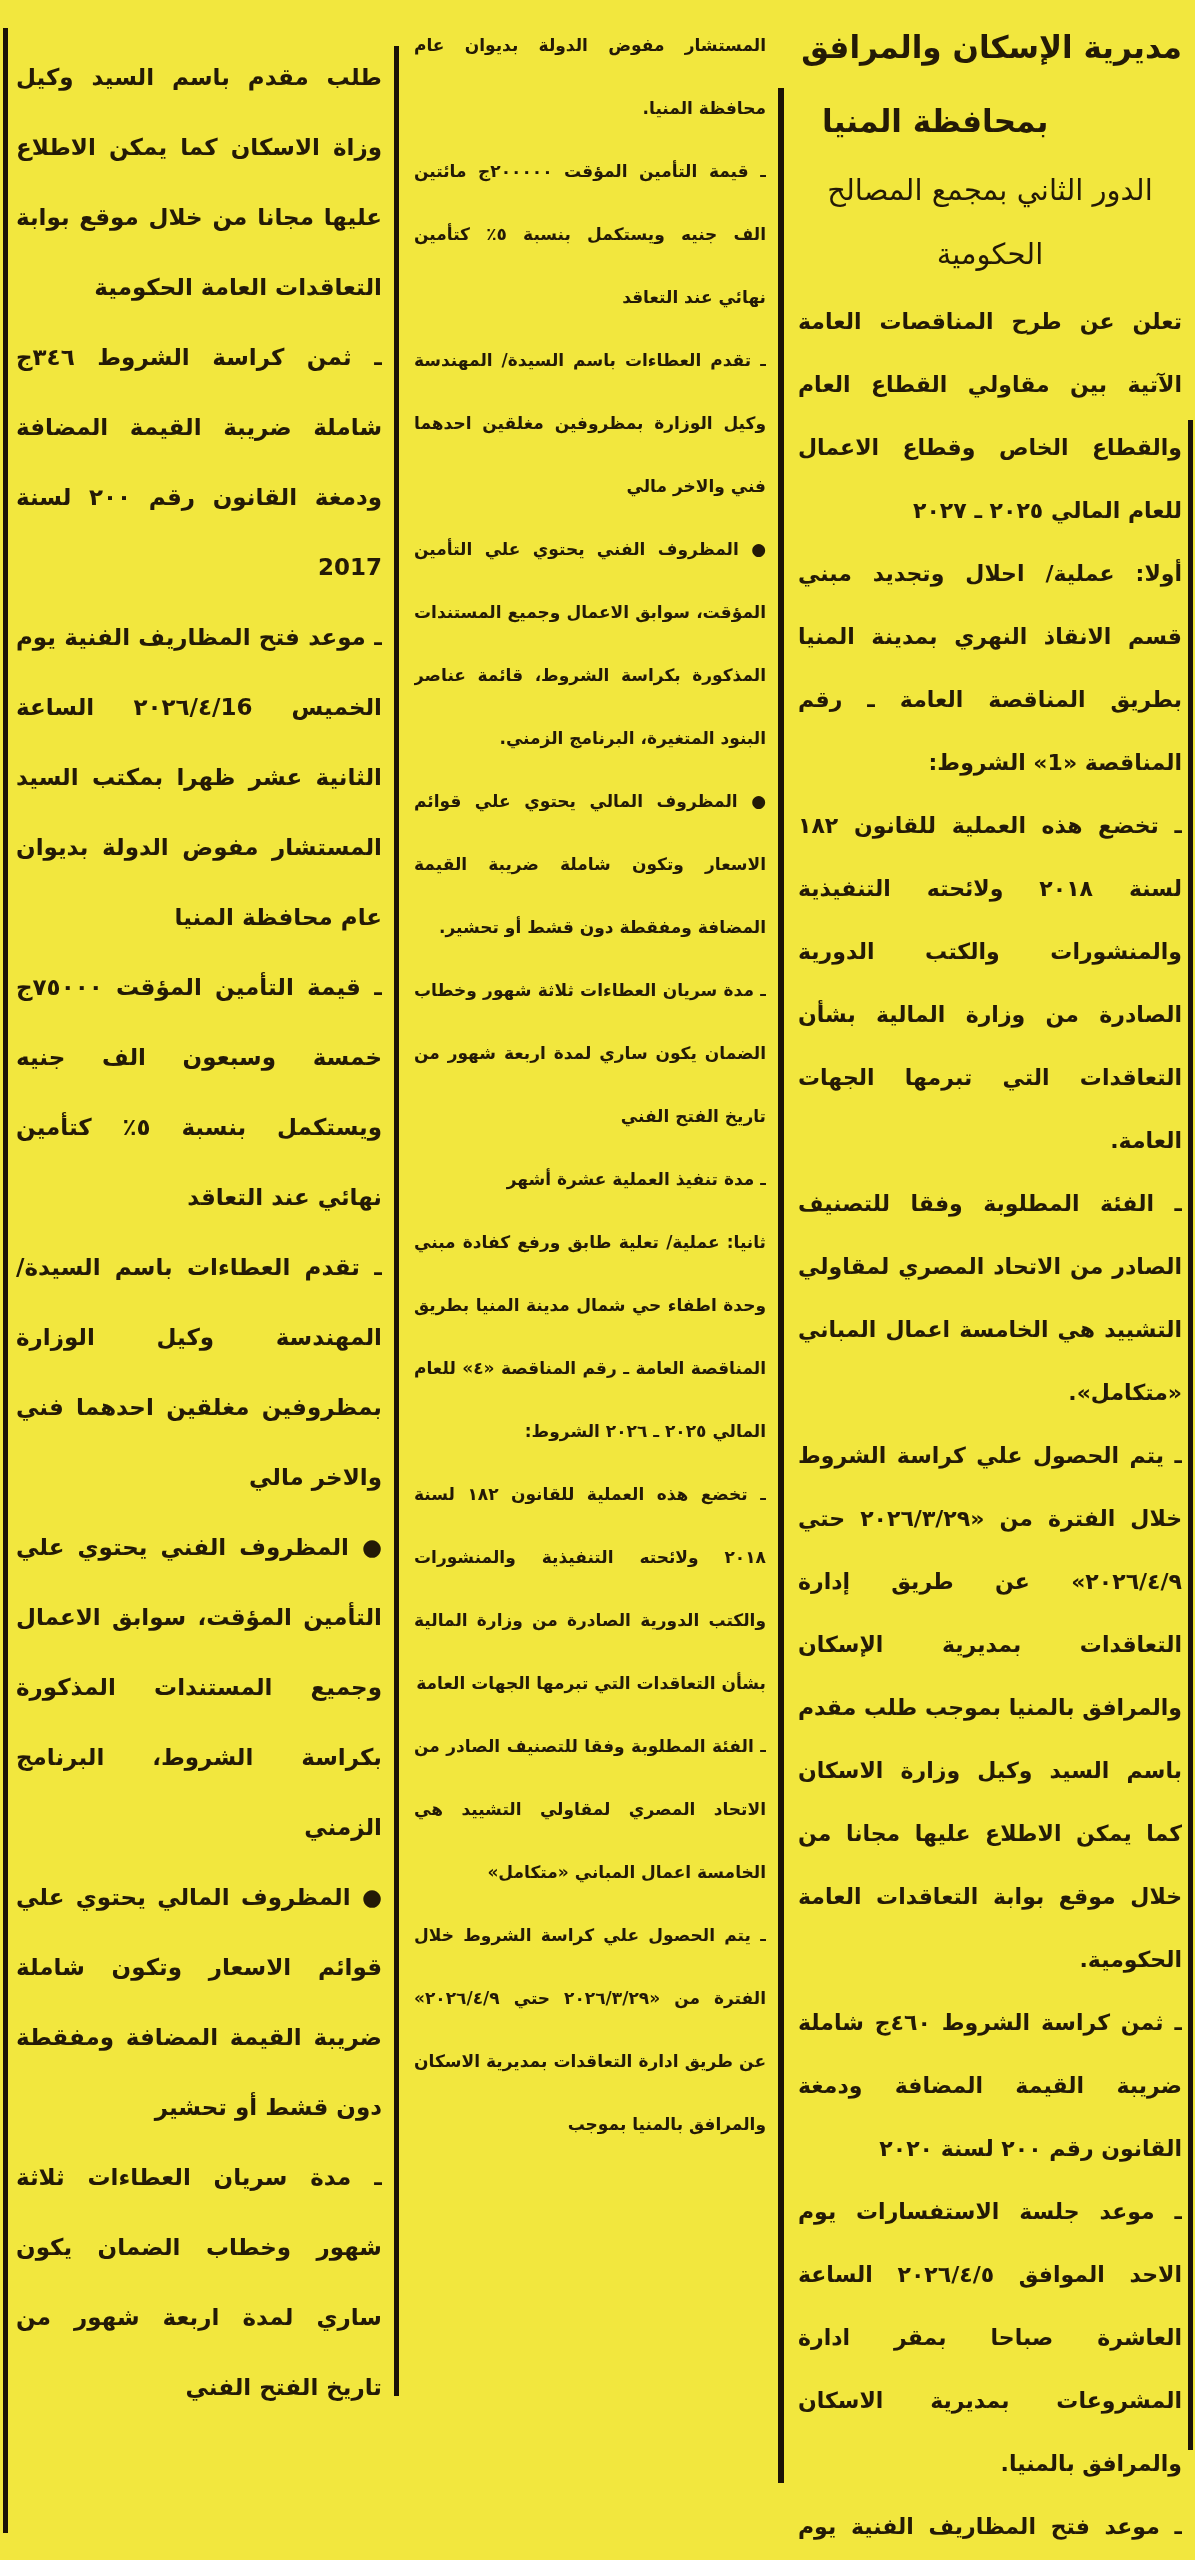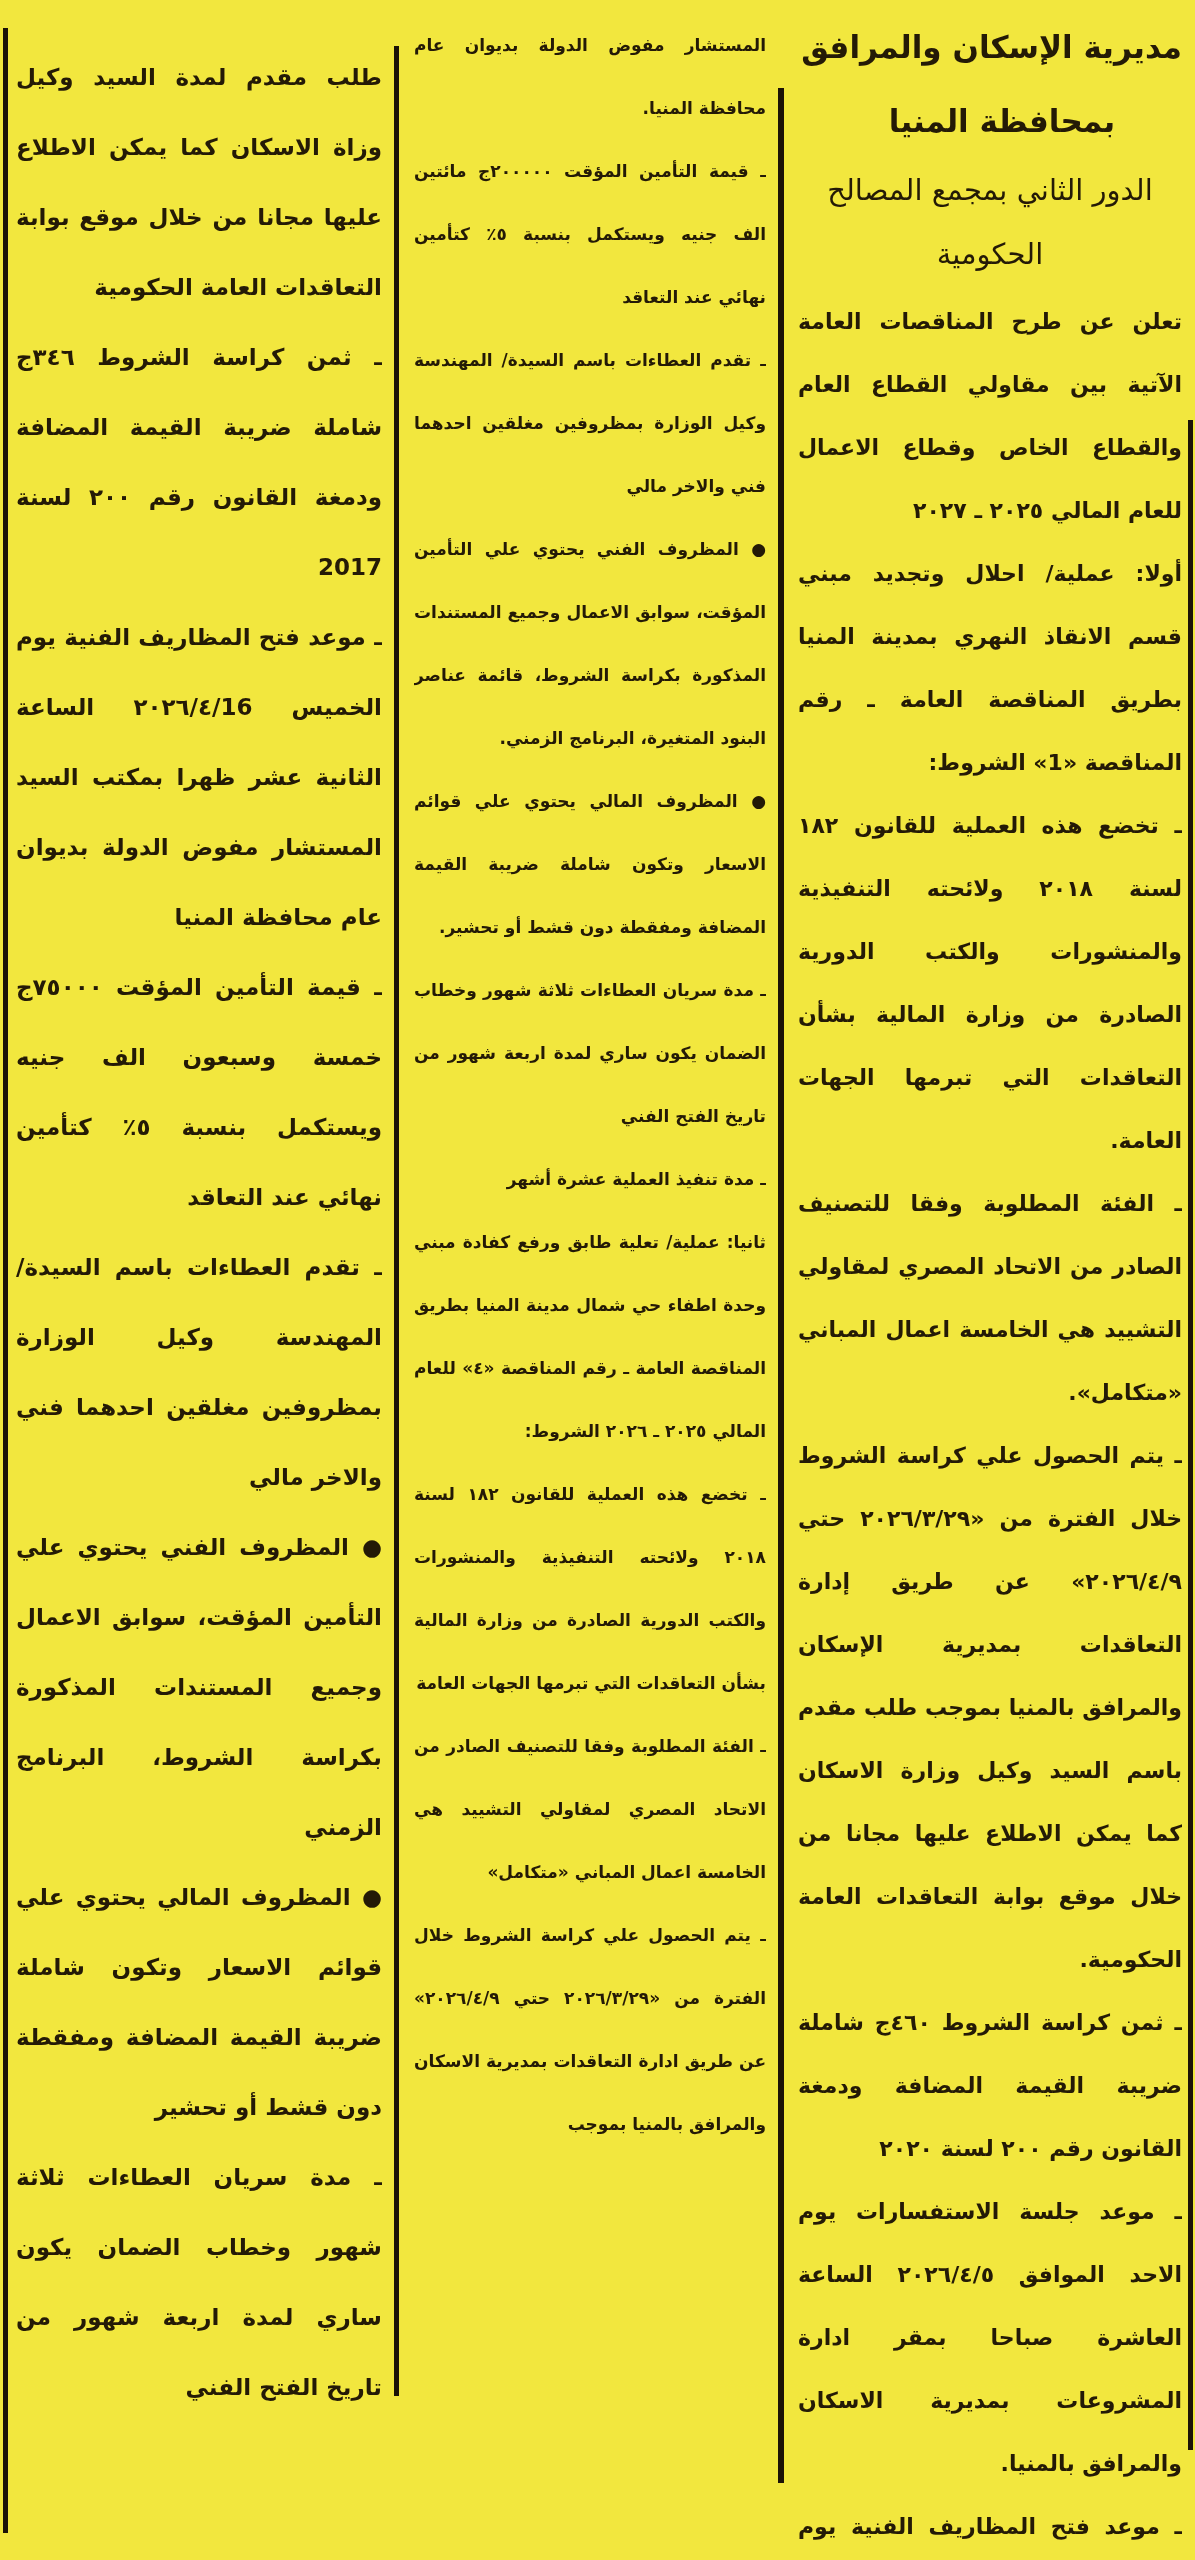--- a/index.html
+++ b/index.html
@@ -34,21 +34,21 @@
   .col-right  { left: 798px; top: 10px; width: 384px; height: 2545px; font-size: 22px; line-height: 63px; }
   .col-middle { left: 414px; top: 14px; width: 352px; height: 2540px; font-size: 17px; line-height: 63px; }
   .col-left   { left: 16px;  top: 42px; width: 366px; height: 2512px; font-size: 23px; line-height: 70px; }
   .para {
     margin: 0;
     text-align: justify;
     text-align-last: right;
     font-weight: bold;
   }
   .title-line {
-    text-align: center;
+    text-align: left;
     font-size: 31px;
     line-height: 74px;
     font-weight: bold;
     white-space: nowrap;
     margin-left: 24px;
   }
   .subtitle {
     text-align: center;
     font-size: 29px;
     line-height: 64px;
@@ -93,21 +93,21 @@
         <p class="para">ـ مدة تنفيذ العملية عشرة أشهر</p>
         <p class="para">ثانيا: عملية/ تعلية طابق ورفع كفادة مبني وحدة اطفاء حي شمال مدينة المنيا بطريق المناقصة العامة ـ رقم المناقصة «٤» للعام المالي ٢٠٢٥ ـ ٢٠٢٦ الشروط:</p>
         <p class="para">ـ تخضع هذه العملية للقانون ١٨٢ لسنة ٢٠١٨ ولائحته التنفيذية والمنشورات والكتب الدورية الصادرة من وزارة المالية بشأن التعاقدات التي تبرمها الجهات العامة</p>
         <p class="para">ـ الفئة المطلوبة وفقا للتصنيف الصادر من الاتحاد المصري لمقاولي التشييد هي الخامسة اعمال المباني «متكامل»</p>
         <p class="para">ـ يتم الحصول علي كراسة الشروط خلال الفترة من «٢٠٢٦/٣/٢٩ حتي ٢٠٢٦/٤/٩» عن طريق ادارة التعاقدات بمديرية الاسكان والمرافق بالمنيا بموجب</p>
       </div>
   </div>
 
   <div class="col col-left">
     <div>
-        <p class="para">طلب مقدم لمدة السيد وكيل وزاة الاسكان كما يمكن الاطلاع عليها مجانا من خلال موقع بوابة التعاقدات العامة الحكومية</p>
+        <p class="para">طلب مقدم باسم السيد وكيل وزاة الاسكان كما يمكن الاطلاع عليها مجانا من خلال موقع بوابة التعاقدات العامة الحكومية</p>
         <p class="para">ـ ثمن كراسة الشروط ٣٤٦ج شاملة ضريبة القيمة المضافة ودمغة القانون رقم ٢٠٠ لسنة 2017</p>
         <p class="para">ـ موعد فتح المظاريف الفنية يوم الخميس ٢٠٢٦/٤/16 الساعة الثانية عشر ظهرا بمكتب السيد المستشار مفوض الدولة بديوان عام محافظة المنيا</p>
         <p class="para">ـ قيمة التأمين المؤقت ٧٥٠٠٠ج خمسة وسبعون الف جنيه ويستكمل بنسبة ٥٪ كتأمين نهائي عند التعاقد</p>
         <p class="para">ـ تقدم العطاءات باسم السيدة/ المهندسة وكيل الوزارة بمظروفين مغلقين احدهما فني والاخر مالي</p>
         <p class="para">● المظروف الفني يحتوي علي التأمين المؤقت، سوابق الاعمال وجميع المستندات المذكورة بكراسة الشروط، البرنامج الزمني</p>
         <p class="para">● المظروف المالي يحتوي علي قوائم الاسعار وتكون شاملة ضريبة القيمة المضافة ومفقطة دون قشط أو تحشير</p>
         <p class="para">ـ مدة سريان العطاءات ثلاثة شهور وخطاب الضمان يكون ساري لمدة اربعة شهور من تاريخ الفتح الفني</p>
       </div>
   </div>
 

